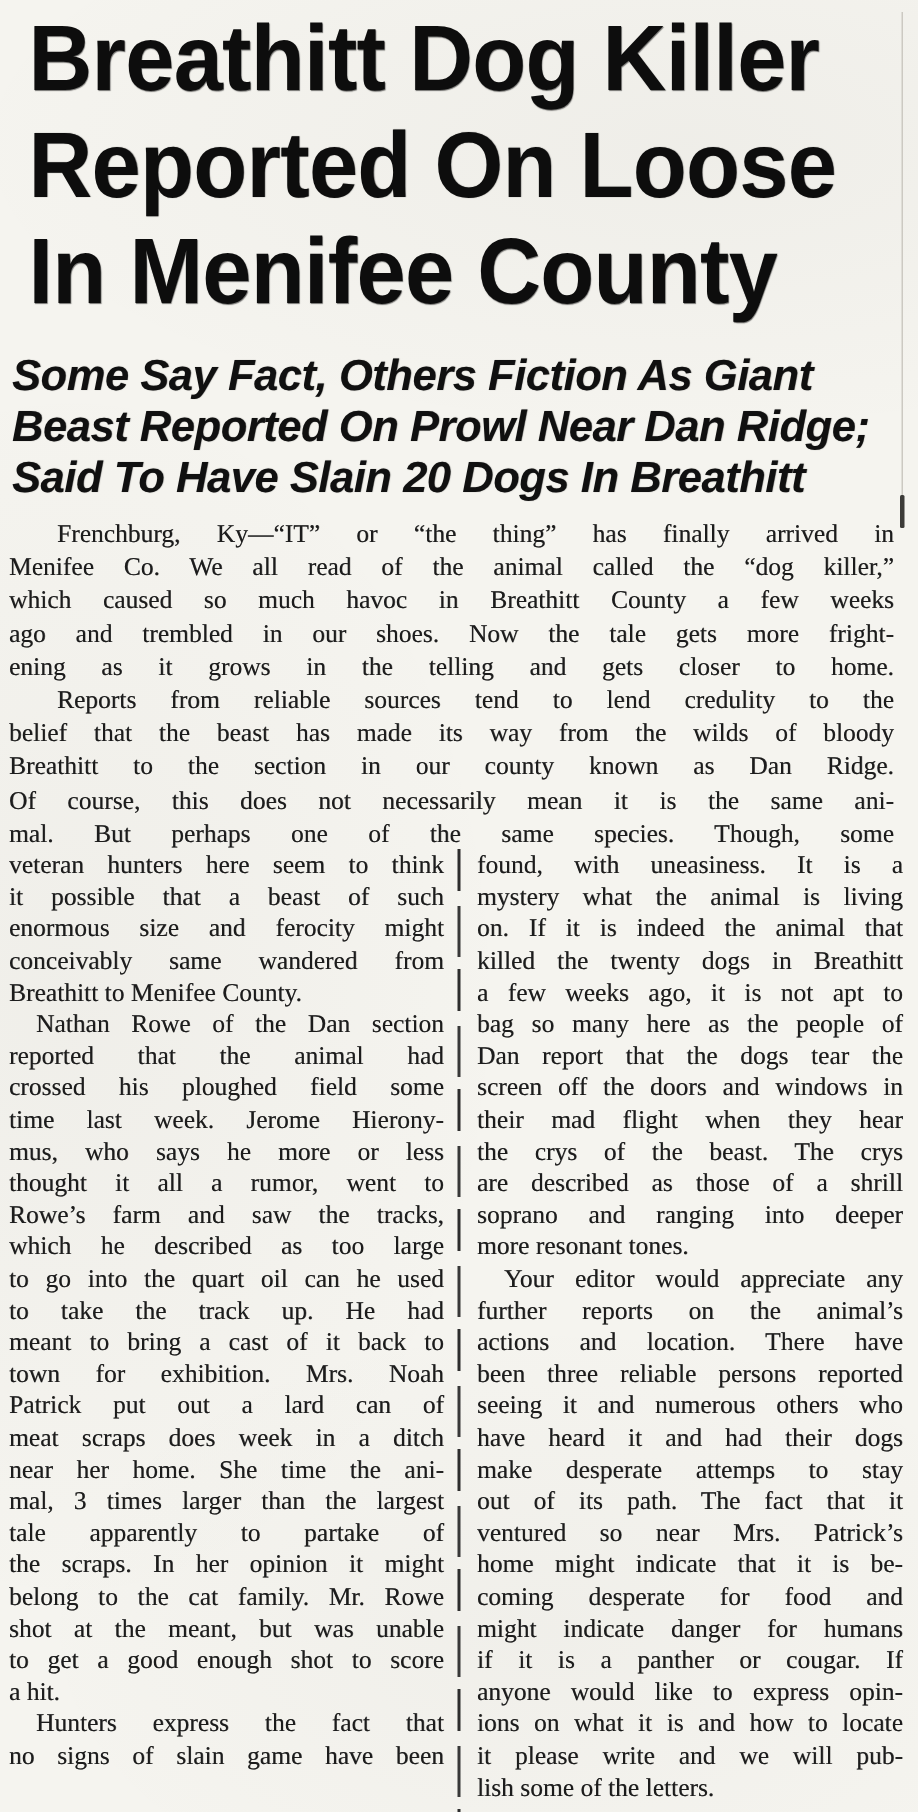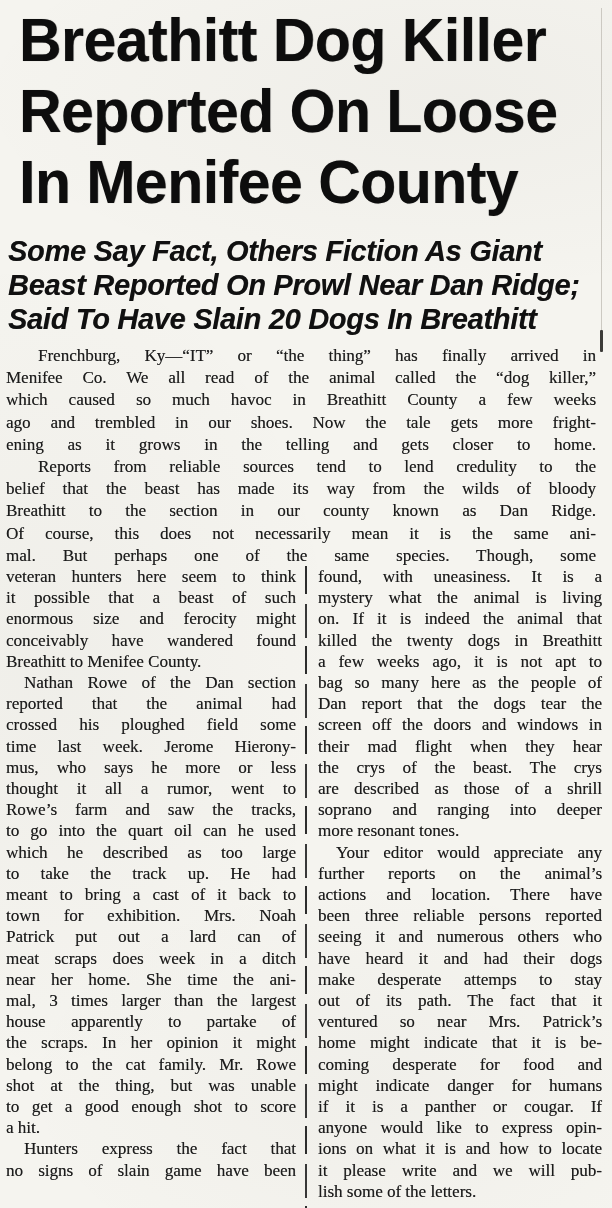--- a/index.html
+++ b/index.html
@@ -134,44 +134,44 @@
         <div class="line">mal.  But perhaps one of the same species.  Though, some</div>
       </div>
     </div>
 
   <div class="cols bodytext">
     <div class="col-left">
         <div class="para">
           <div class="line">veteran hunters here seem to think</div>
           <div class="line">it possible that a beast of such</div>
           <div class="line">enormous size and ferocity might</div>
-          <div class="line">conceivably have wandered found</div>
+          <div class="line">conceivably same wandered from</div>
           <div class="line lastline">Breathitt to Menifee County.</div>
         </div>
         <div class="para indent">
           <div class="line">Nathan Rowe of the Dan section</div>
           <div class="line">reported that the animal had</div>
           <div class="line">crossed his ploughed field some</div>
           <div class="line">time last week.  Jerome Hierony-</div>
           <div class="line">mus, who says he more or less</div>
           <div class="line">thought it all a rumor, went to</div>
           <div class="line">Rowe’s farm and saw the tracks,</div>
+          <div class="line">which he described as too large</div>
           <div class="line">to go into the quart oil can he used</div>
-          <div class="line">which he described as too large</div>
           <div class="line">to take the track up.  He had</div>
           <div class="line">meant to bring a cast of it back to</div>
           <div class="line">town for exhibition.  Mrs. Noah</div>
           <div class="line">Patrick put out a lard can of</div>
           <div class="line">meat scraps does week in a ditch</div>
           <div class="line">near her home.  She time the ani-</div>
           <div class="line">mal, 3 times larger than the largest</div>
-          <div class="line">house apparently to partake of</div>
+          <div class="line">tale apparently to partake of</div>
           <div class="line">the scraps.  In her opinion it might</div>
           <div class="line">belong to the cat family.  Mr. Rowe</div>
-          <div class="line">shot at the thing, but was unable</div>
+          <div class="line">shot at the meant, but was unable</div>
           <div class="line">to get a good enough shot to score</div>
           <div class="line lastline">a hit.</div>
         </div>
         <div class="para indent">
           <div class="line">Hunters express the fact that</div>
           <div class="line">no signs of slain game have been</div>
         </div>
       </div>
     <div class="divider"></div>
     <div class="col-right">

